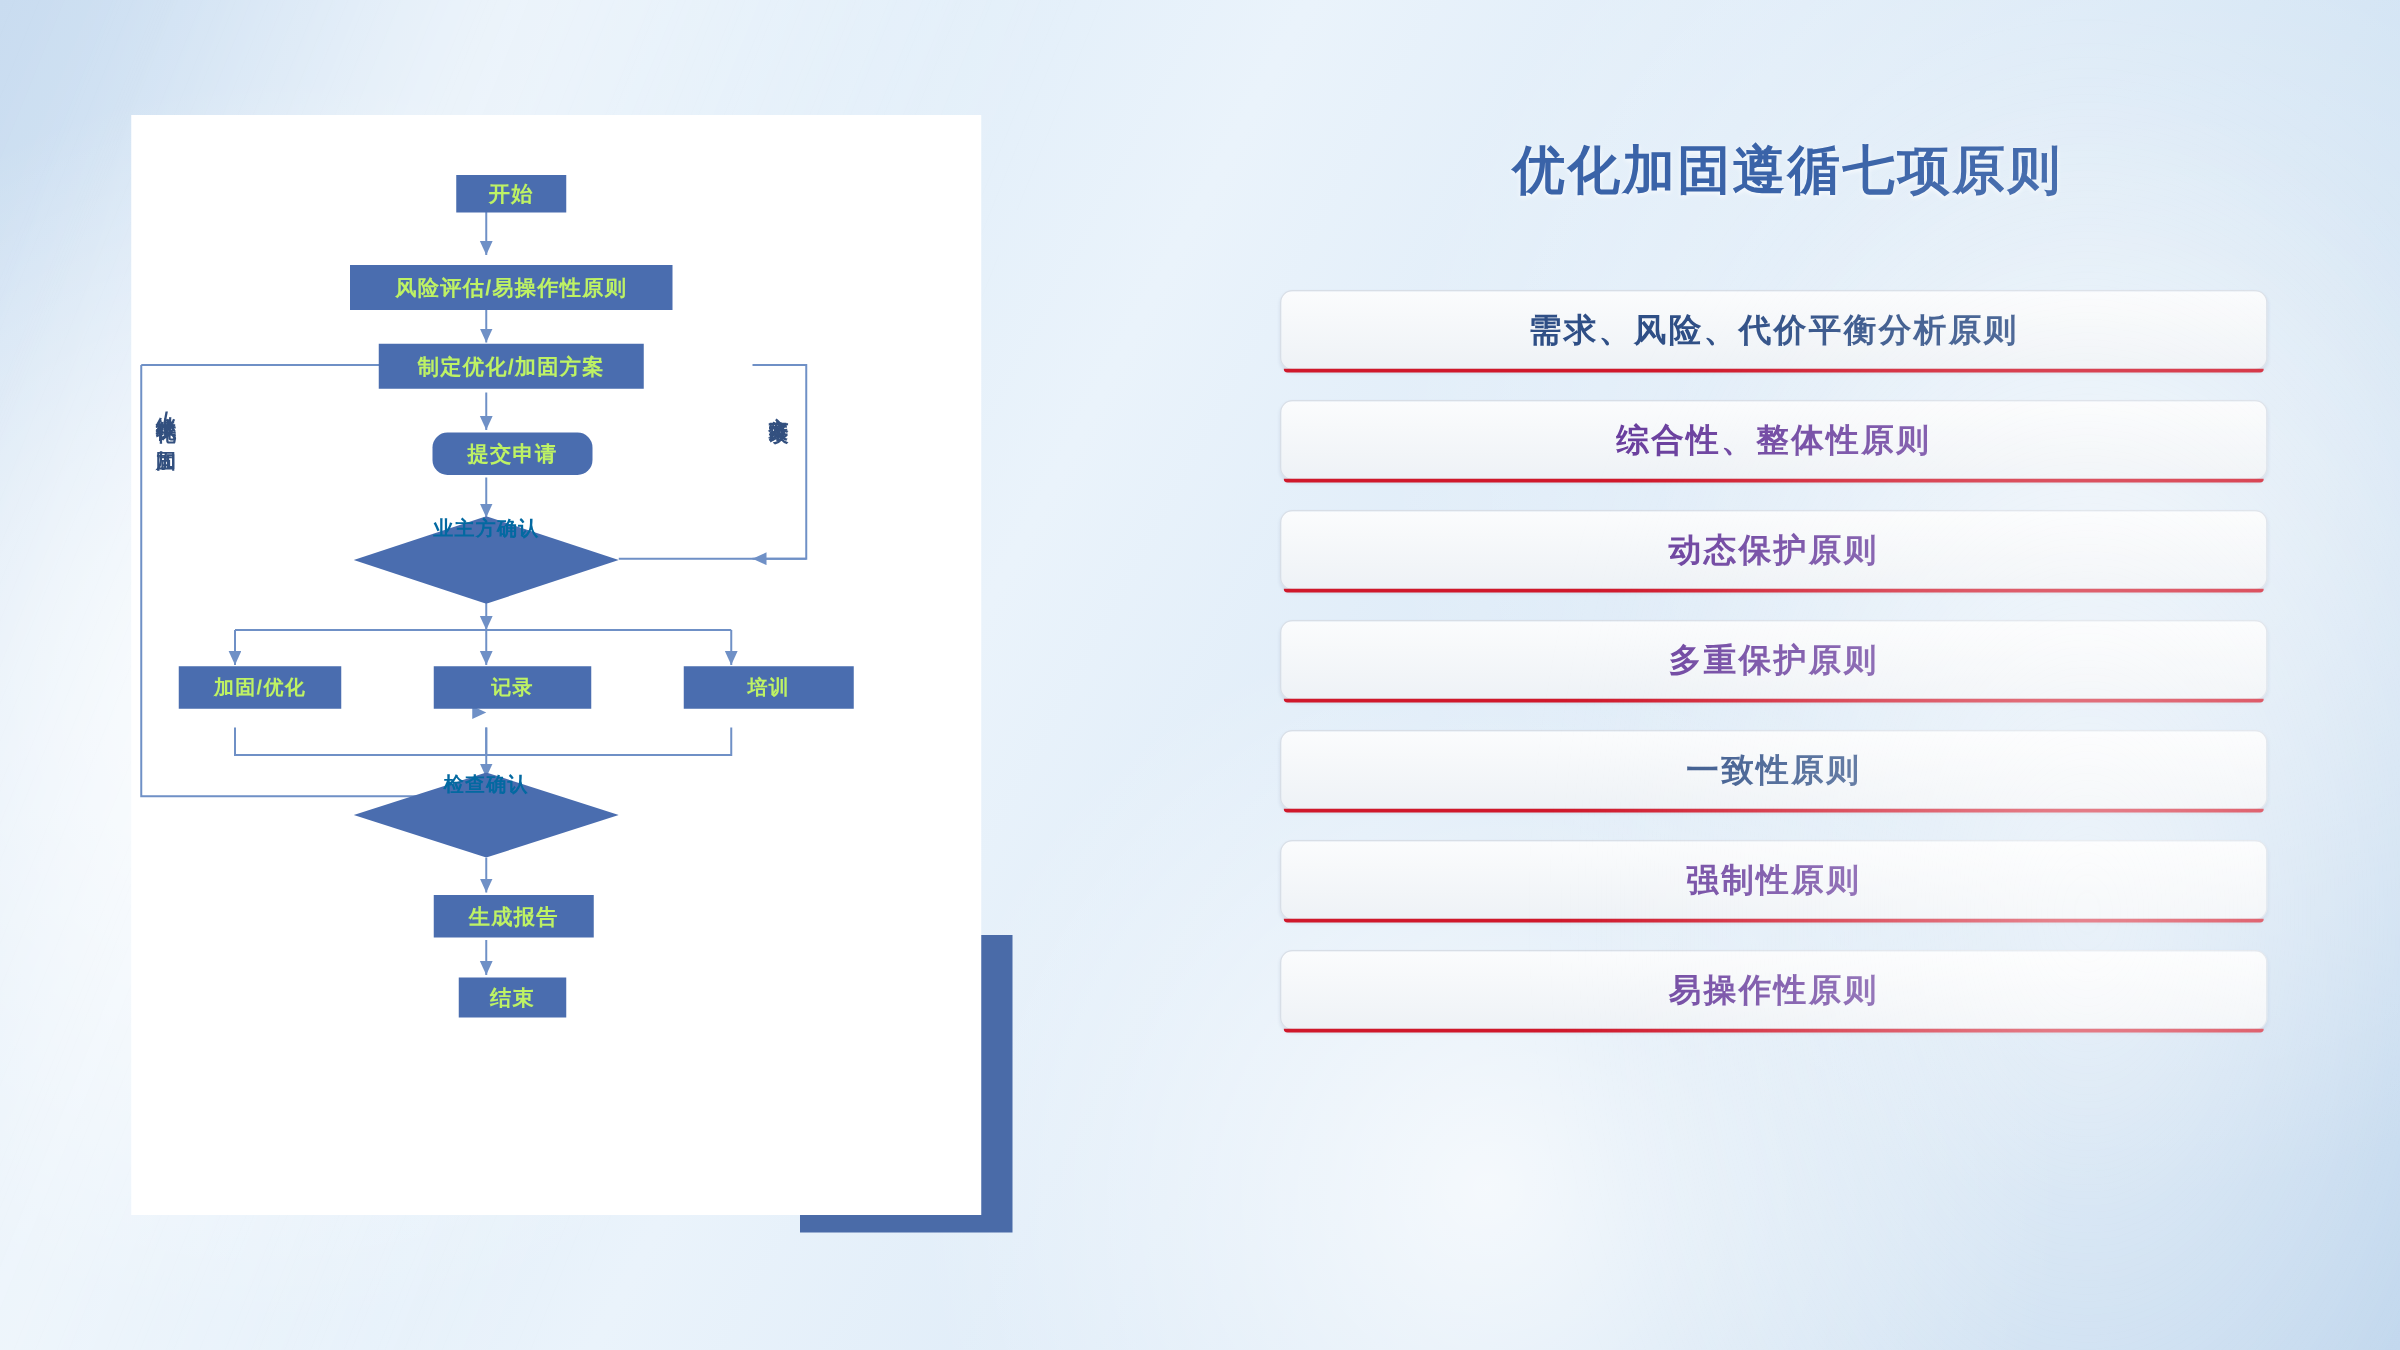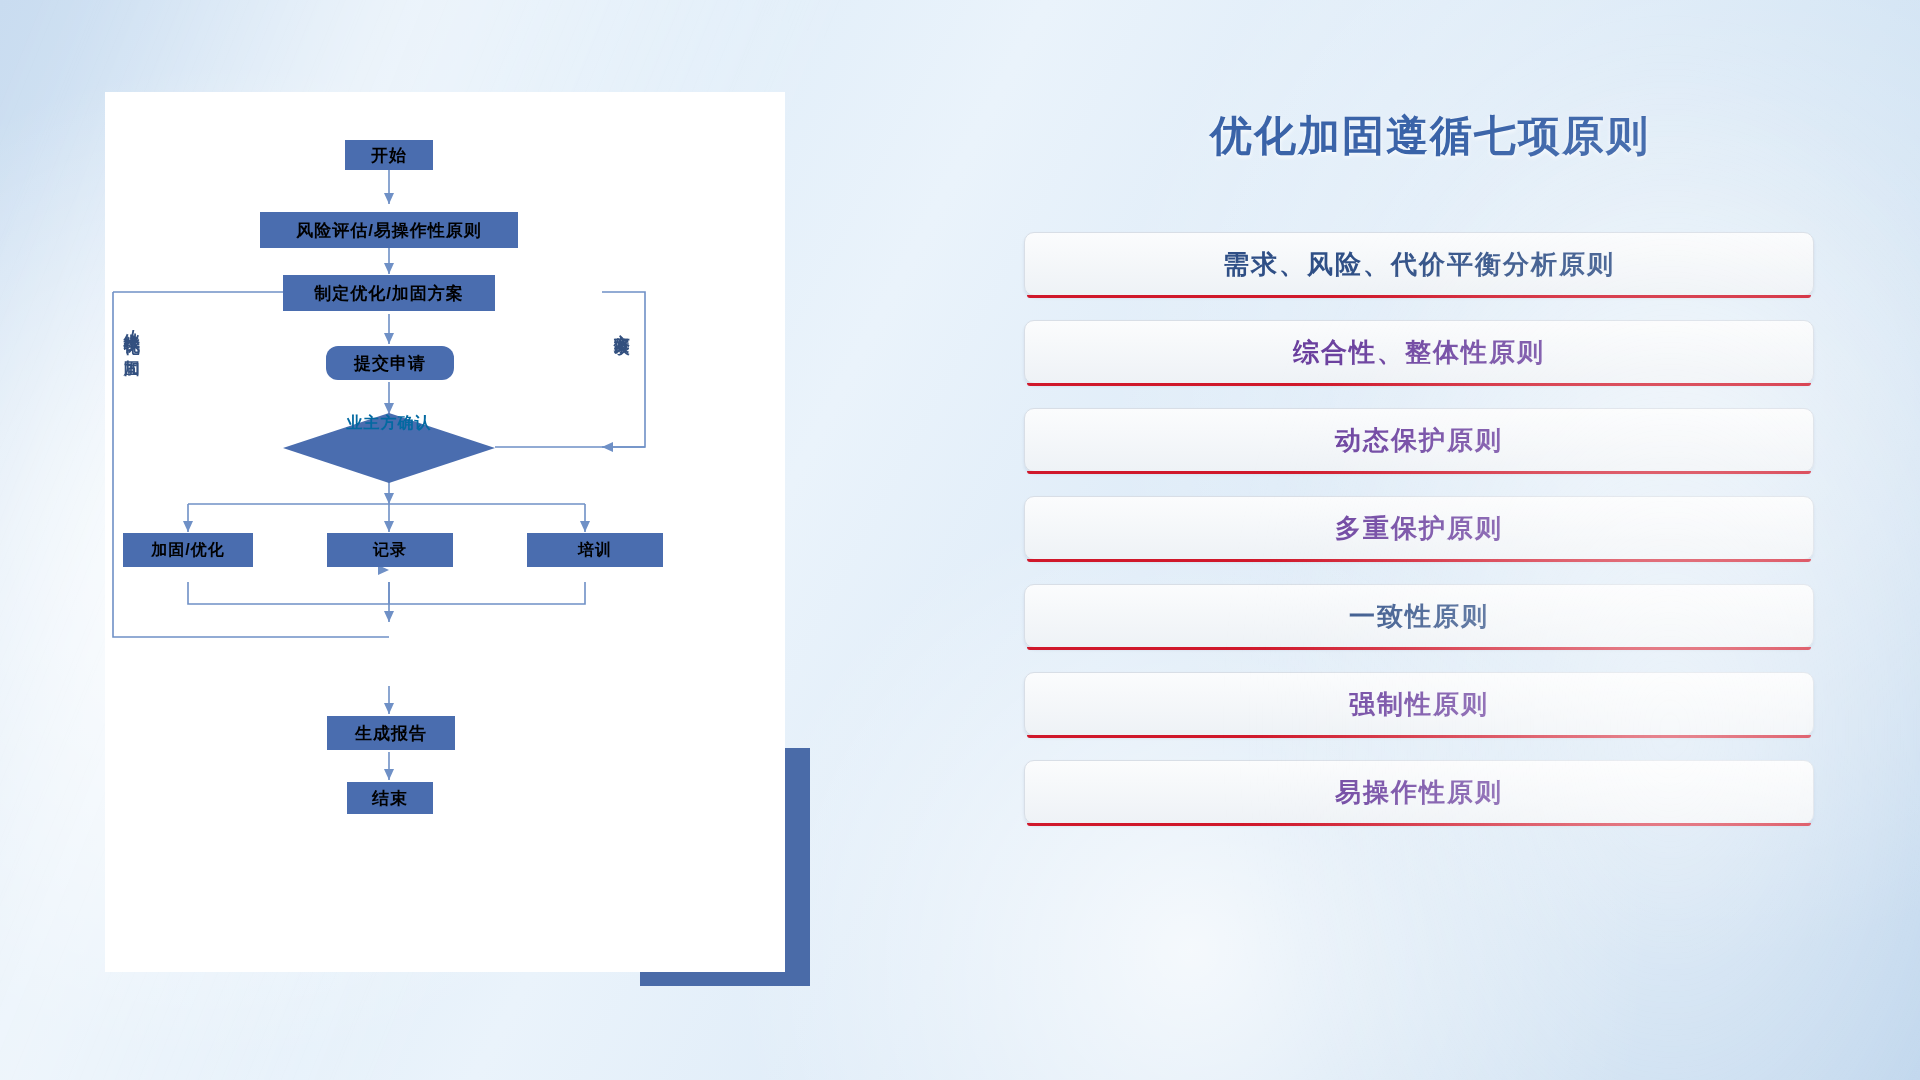--- a/index.html
+++ b/index.html
@@ -72,27 +72,28 @@
     width: 680px;
     height: 880px;
   }
 
   .node {
     position: absolute;
     box-sizing: border-box;
     display: flex;
     align-items: center;
     justify-content: center;
-    color: #000000;
+    color: #bef264;
     background: #4a6daf;
     font-size: 17px;
     font-weight: bold;
     letter-spacing: 1px;
     white-space: nowrap;
     z-index: 4;
+    margin-left: 20px;
   }
   .node.small { font-size: 16px; }
 
   .diamond-wrap {
     position: absolute;
     z-index: 4;
   }
   .diamond-wrap .dlabel {
     position: absolute;
     left: 0; top: 0;
@@ -256,20 +257,28 @@
     </div>
 
     <div class="node small" style="left:222px; top:441px; width:126px; height:34px;">
       <span>记录</span>
     </div>
 
     <div class="node small" style="left:422px; top:441px; width:136px; height:34px;">
       <span>培训</span>
     </div>
 
+    <div class="diamond-wrap" style="left:178px; top:526px; width:212px; height:68px;">
+      <svg viewBox="0 0 212 68" style="position:absolute;left:0;top:0;width:212px;height:68px;">
+        <polygon points="106,0 212,34 106,68 0,34" fill="#4a6daf"></polygon>
+      </svg>
+      <div class="dlabel">
+        <span>检查确认</span>
+      </div>
+    </div>
 
     <div class="node" style="left:222px; top:624px; width:128px; height:34px;">
       <span>生成报告</span>
     </div>
 
     <div class="node" style="left:242px; top:690px; width:86px; height:32px;">
       <span>结束</span>
     </div>
 
     <div class="side-label" style="left:18px; top:228px; height:130px;">

